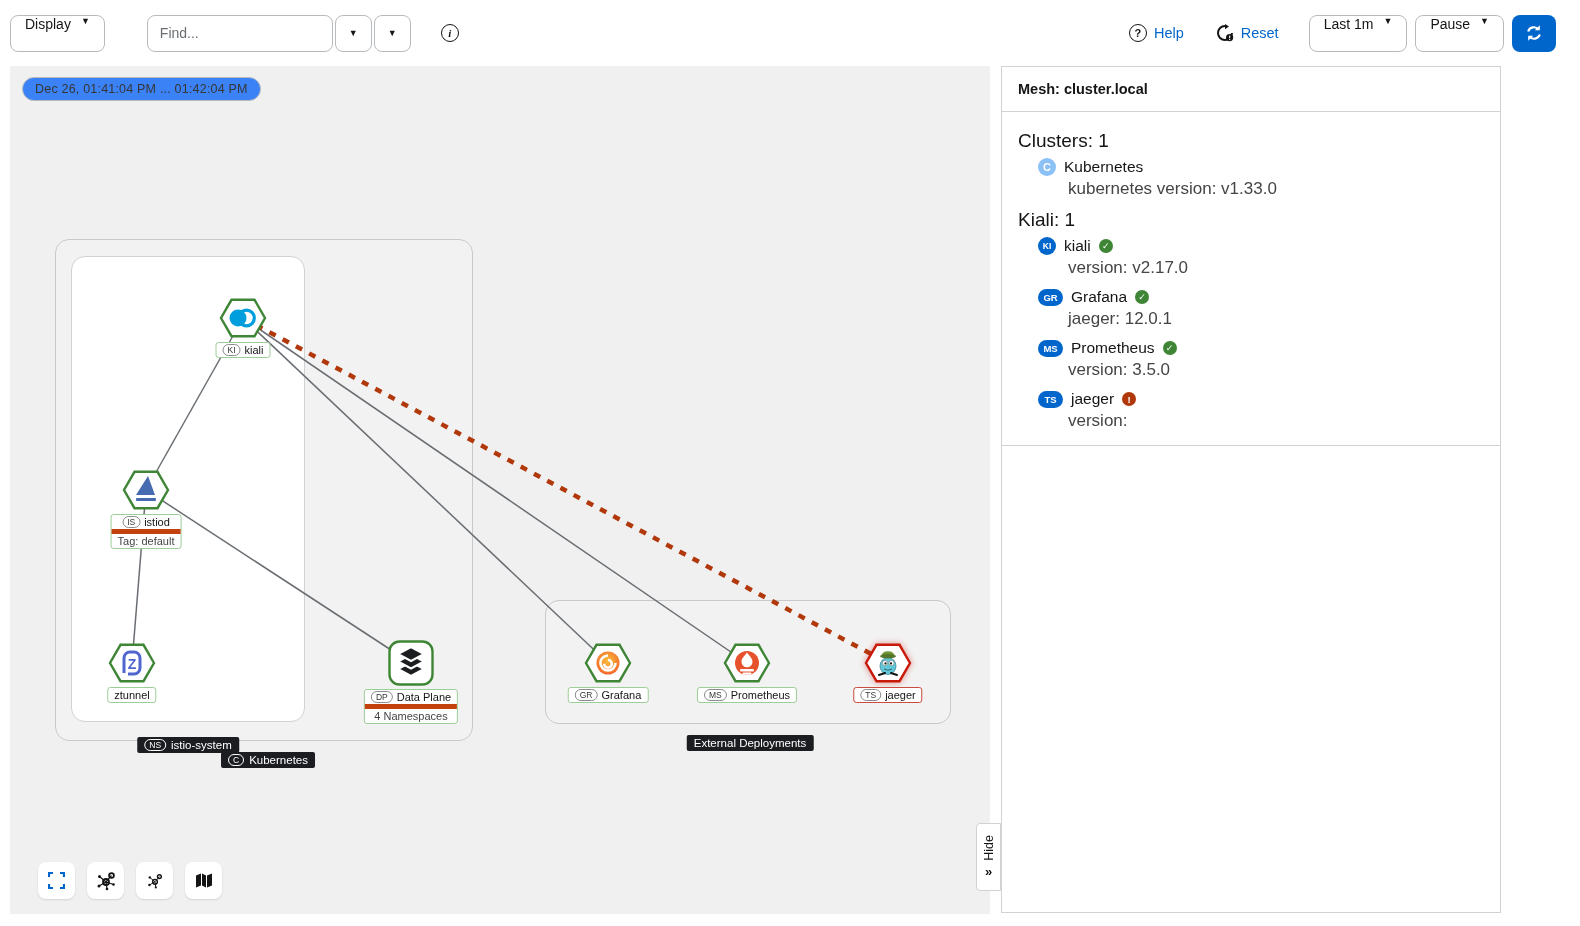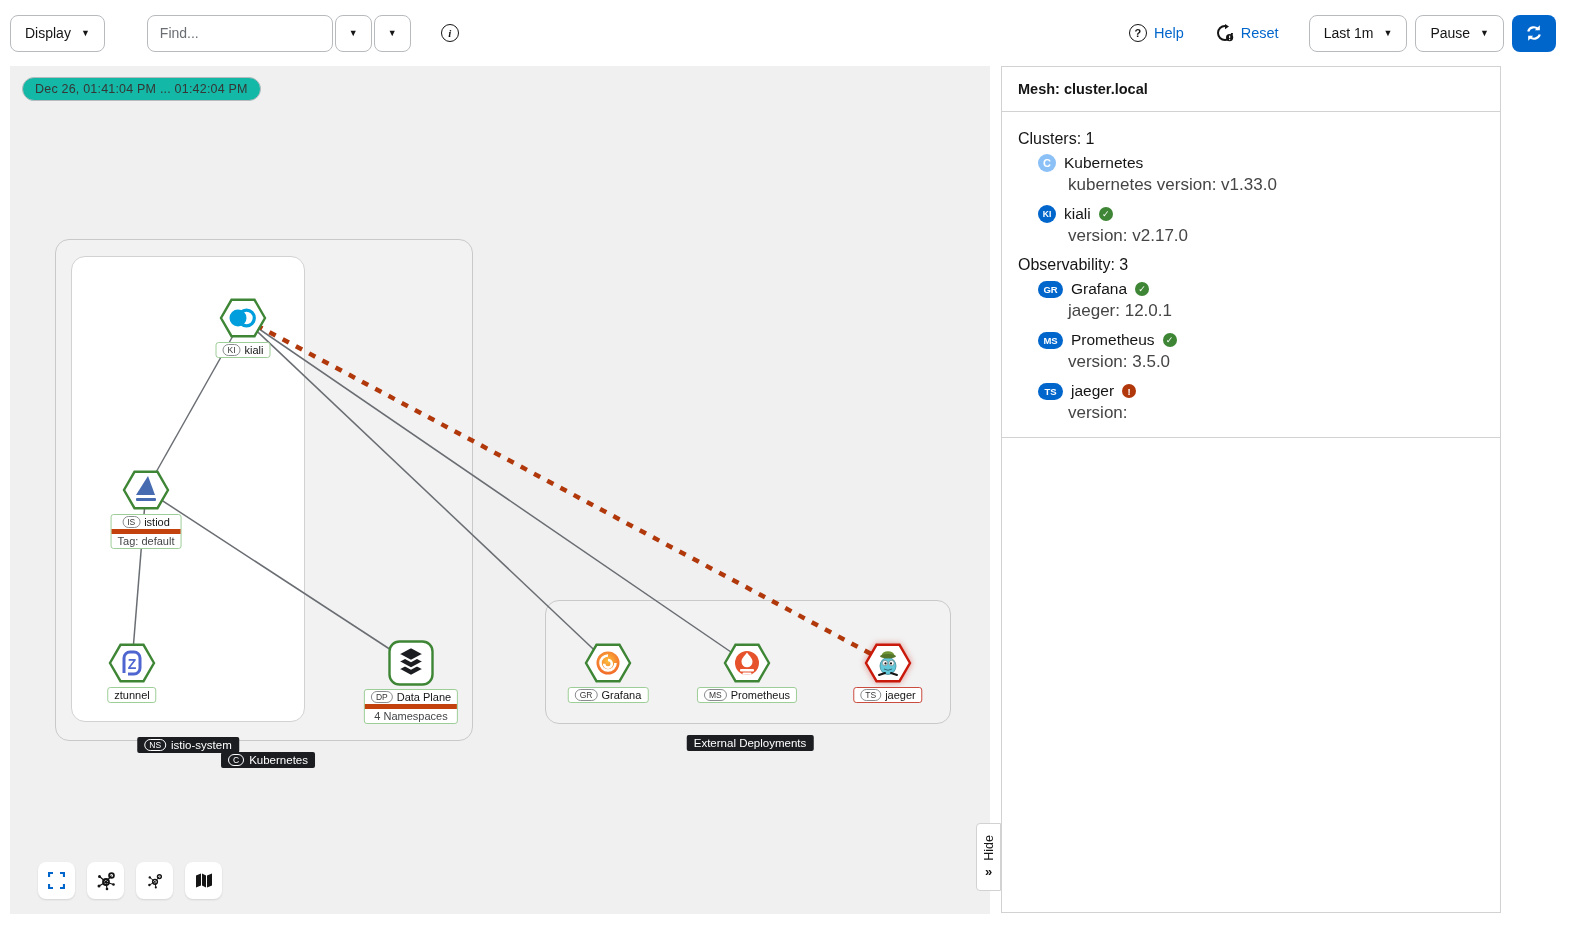--- a/index.html
+++ b/index.html
@@ -2,21 +2,21 @@
 <html><head>
 <meta charset="utf-8">
 <style>
   * { box-sizing: border-box; margin: 0; padding: 0; }
   html, body { width: 1580px; height: 926px; overflow: hidden; background: #fff;
     font-family: "Liberation Sans", sans-serif; color: #151515; }
 
   
   #toolbar { position: absolute; left: 0; top: 0; width: 1580px; height: 66px;
     background: #fff; display: flex; align-items: center; padding: 0 24px 0 10px; }
-  .btn { display: inline-flex; align-items: center; gap: 10px; height: 37px;
+  .btn { display: inline-flex; align-items: flex-start; gap: 10px; height: 37px;
     padding: 0 14px; background: #fff; border: 1px solid #b8bbbe; border-radius: 8px;
     font-size: 14px; color: #151515; cursor: pointer; }
   .caret { font-size: 9px; color: #151515; }
   .tb-input { height: 37px; border: 1px solid #b8bbbe; border-radius: 8px;
     padding: 0 12px; font-size: 14px; font-family: "Liberation Sans", sans-serif;
     color: #151515; background: #fff; }
   .tb-input::placeholder { color: #6a6e73; }
   .caret-btn { width: 37px; height: 37px; display: inline-flex; align-items: center;
     justify-content: center; background: #fff; border: 1px solid #b8bbbe;
     border-radius: 8px; cursor: pointer; }
@@ -26,21 +26,21 @@
   .link { display: inline-flex; align-items: center; gap: 7px; color: #0066cc;
     font-size: 14.5px; cursor: pointer; text-decoration: none; }
   #refresh-btn { width: 44px; height: 37px; background: #0066cc; border: none;
     border-radius: 8px; color: #fff; display: inline-flex; align-items: center;
     justify-content: center; cursor: pointer; }
 
   
   #graph-panel { position: absolute; left: 10px; top: 66px; width: 980px; height: 848px;
     background: #f0f0f0; }
   #time-badge { position: absolute; left: 12px; top: 11px; height: 24px;
-    background: #14b8a6; border: 1px solid #b8bbbe; border-radius: 12px;
+    background: #3b82f6; border: 1px solid #b8bbbe; border-radius: 12px;
     display: flex; align-items: center; padding: 0 12px; font-size: 12.5px; color: #363636;
     letter-spacing: .2px; }
   .group-box { position: absolute; border-radius: 14px; }
   #box-cluster { left: 45px; top: 173px; width: 418px; height: 502px;
     background: #f2f2f2; border: 1px solid #c9c9c9; }
   #box-namespace { left: 61px; top: 190px; width: 234px; height: 466px;
     background: #fff; border: 1px solid #d2d2d2; }
   #box-external { left: 535px; top: 534px; width: 406px; height: 124px;
     background: #f2f2f2; border: 1px solid #c9c9c9; }
   #edges { position: absolute; left: 0; top: 0; width: 980px; height: 848px; }
@@ -76,21 +76,21 @@
   #hide-btn .vtext { writing-mode: vertical-rl; transform: rotate(180deg);
     font-size: 12.5px; color: #151515; }
   #hide-btn .chev { font-size: 13px; font-weight: bold; color: #151515; }
 
   
   #side-panel { position: absolute; left: 1001px; top: 66px; width: 500px; height: 847px;
     background: #fff; border: 1px solid #d2d2d2; }
   #panel-header { padding: 14px 16px; font-size: 14.5px; font-weight: bold;
     border-bottom: 1px solid #d2d2d2; }
   #panel-body { padding: 14px 16px; }
-  .sect-heading { font-size: 16px; color: #151515; margin: 10px 0 6px 0; }
+  .sect-heading { font-size: 19px; color: #151515; margin: 10px 0 6px 0; }
   .mesh-item { margin-left: 20px; display: flex; align-items: center; gap: 8px;
     margin-bottom: 3px; }
   .mesh-name { font-size: 15.5px; color: #151515; }
   .mesh-detail { margin-left: 50px; font-size: 17px; color: #454545; margin-bottom: 10px; }
   .pbadge-circle { width: 18px; height: 18px; border-radius: 50%; background: #0066cc;
     color: #fff; font-size: 8.5px; font-weight: bold; display: inline-flex;
     align-items: center; justify-content: center; flex: none; }
   .pbadge-circle.cluster { background: #8bc1f7; font-size: 11px; }
   .pbadge-pill { min-width: 25px; height: 17px; padding: 0 5px; border-radius: 9px;
     background: #0066cc; color: #fff; font-size: 9.5px; font-weight: bold;
@@ -341,28 +341,28 @@
   <div id="panel-header">Mesh: cluster.local</div>
   <div id="panel-body">
 
     <div class="sect-heading" style="margin-top:4px;">Clusters: 1</div>
     <div class="mesh-item">
       <span class="pbadge-circle cluster">C</span>
       <span class="mesh-name">Kubernetes</span>
     </div>
     <div class="mesh-detail">kubernetes version: v1.33.0</div>
 
+    <div class="sect-heading">Kiali: 1</div>
     <div class="mesh-item">
       <span class="pbadge-circle">KI</span>
       <span class="mesh-name">kiali</span>
       <span class="status-ok">✓</span>
     </div>
     <div class="mesh-detail">version: v2.17.0</div>
 
-    <div class="sect-heading">Observability: 3</div>
 
     <div class="mesh-item">
       <span class="pbadge-pill">GR</span>
       <span class="mesh-name">Grafana</span>
       <span class="status-ok">✓</span>
     </div>
     <div class="mesh-detail">jaeger: 12.0.1</div>
 
     <div class="mesh-item">
       <span class="pbadge-pill">MS</span>

